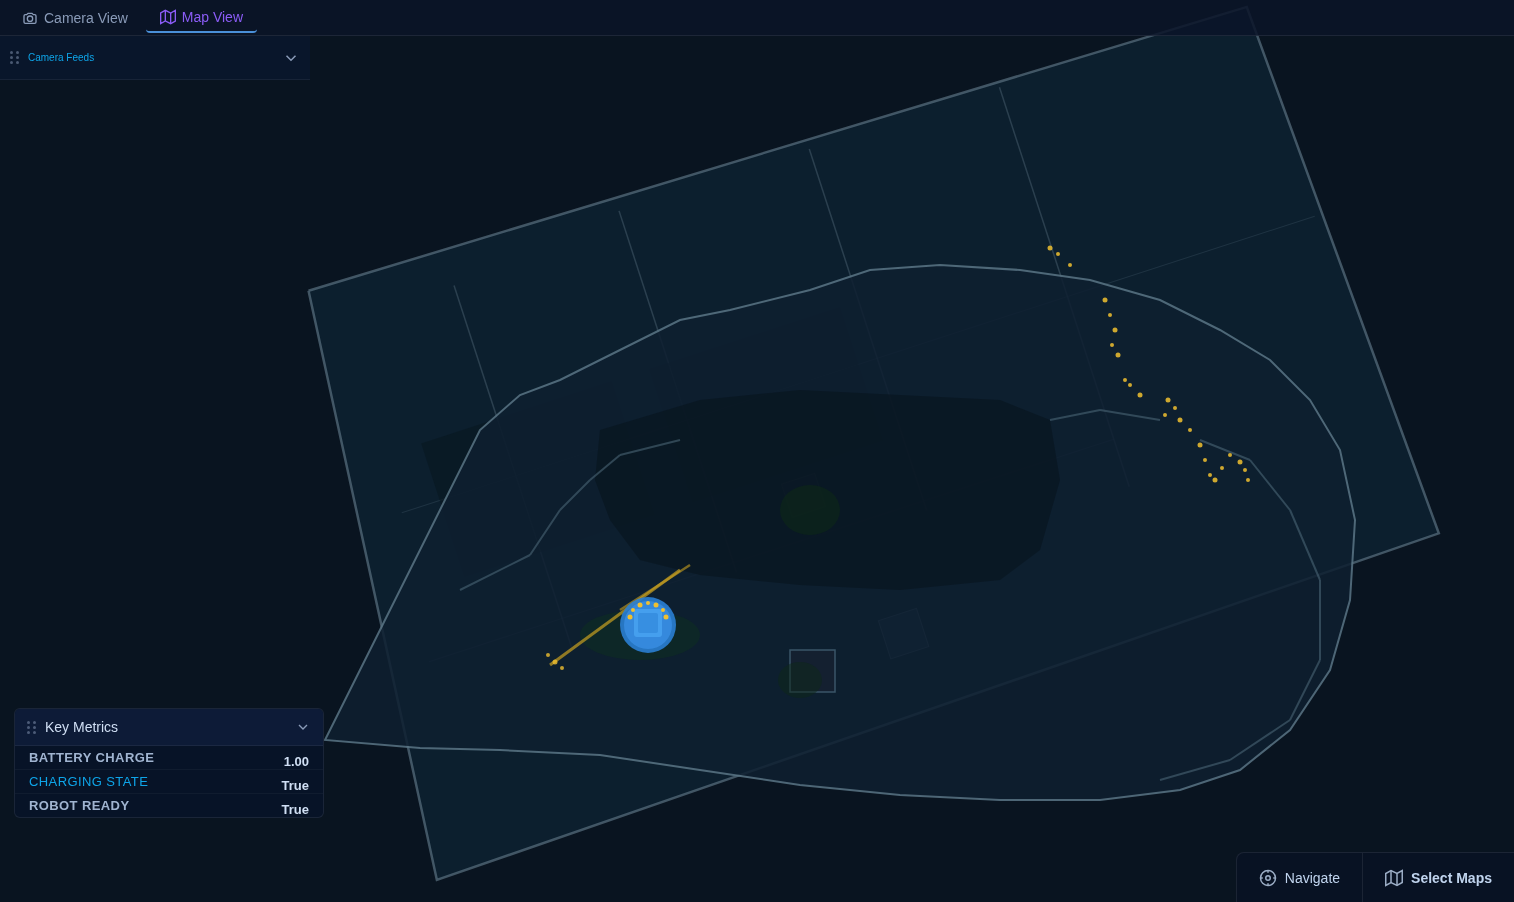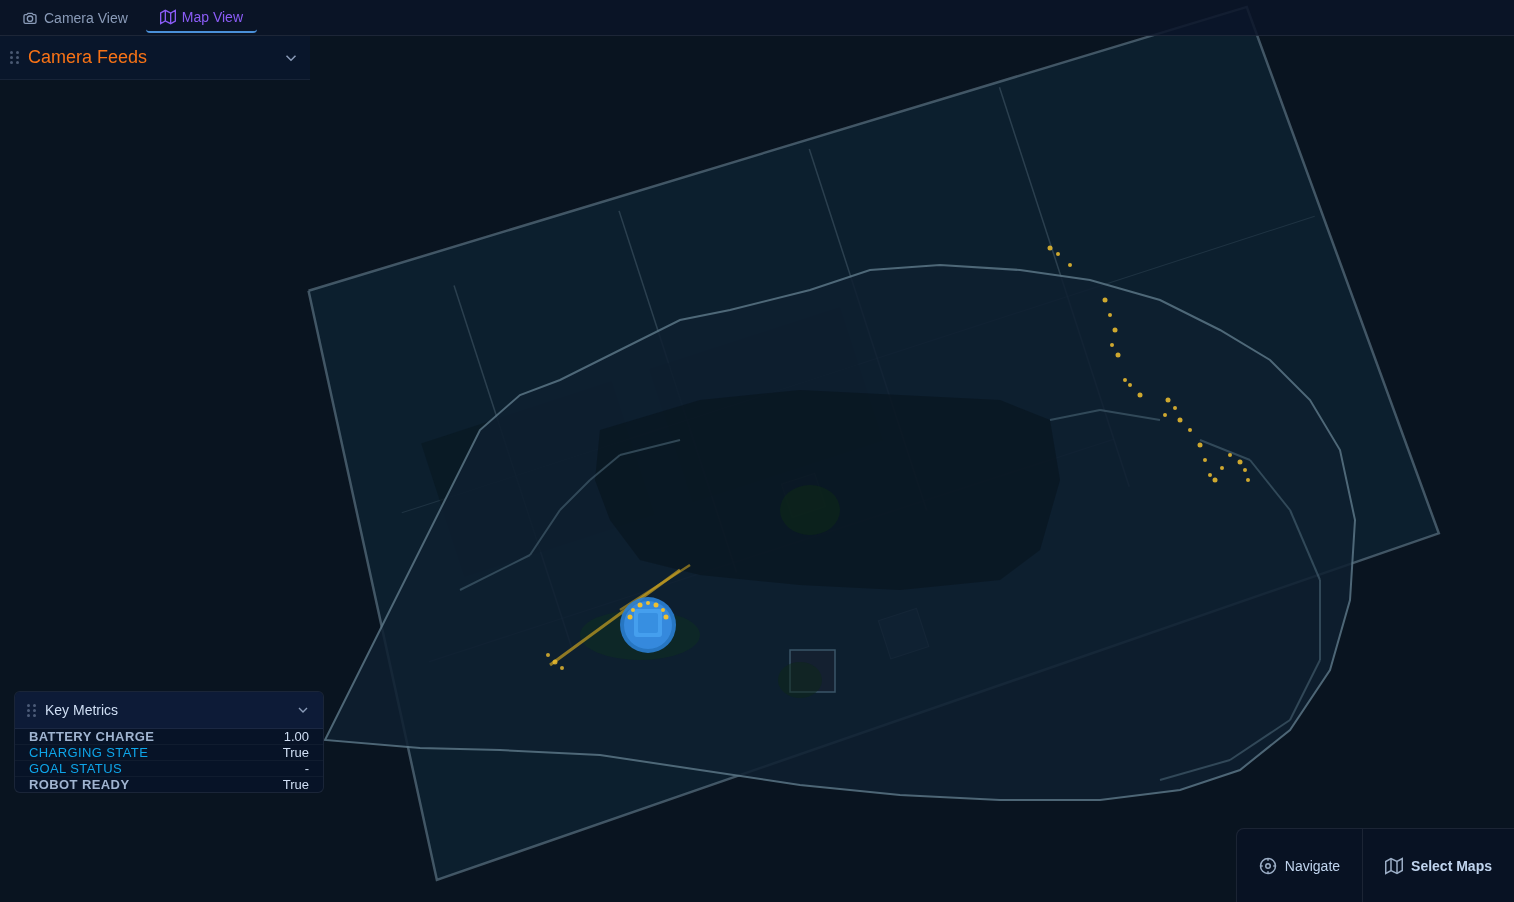--- a/index.html
+++ b/index.html
@@ -80,22 +80,22 @@
     }
     .drag-dots span {
       width: 3px;
       height: 3px;
       background: #8a9bb8;
       border-radius: 50%;
       display: block;
     }
 
     .camera-feeds-label {
-      font-size: 18px;
-      color: #f97316;
+      font-size: 10px;
+      color: #0ea5e9;
       flex: 1;
     }
 
     .chevron-btn {
       background: none;
       border: none;
       cursor: pointer;
       color: #8a9bb8;
       display: flex;
       align-items: center;
@@ -105,21 +105,21 @@
     .map-svg {
       position: absolute;
       top: 0; left: 0;
       width: 100%;
       height: 100%;
     }
 
     
     .key-metrics-panel {
       position: absolute;
-      bottom: 109px;
+      bottom: 84px;
       left: 14px;
       width: 310px;
       background: rgba(8, 20, 40, 0.92);
       border: 1px solid rgba(255,255,255,0.08);
       border-radius: 6px;
       z-index: 100;
       overflow: hidden;
     }
 
     .panel-header {
@@ -162,29 +162,30 @@
     }
 
     .metric-key.uppercase {
       font-weight: 600;
       color: #a0b4d0;
     }
 
     .metric-value {
       font-size: 13px;
       color: #d0dff4;
-      font-weight: 400;
+      font-weight: 700;
+      margin-top: 8px;
     }
 
     
     .bottom-toolbar {
       position: absolute;
       bottom: 0;
       right: 0;
-      height: 74px;
+      height: 50px;
       display: flex;
       align-items: center;
       gap: 0;
       z-index: 100;
       background: rgba(8, 18, 36, 0.95);
       border-top: 1px solid rgba(255,255,255,0.08);
       border-left: 1px solid rgba(255,255,255,0.08);
       border-radius: 8px 0 0 0;
     }
 
@@ -391,24 +392,20 @@
       <span class="metric-key uppercase">BATTERY CHARGE</span>
       <span class="metric-value">1.00</span>
     </div>
 
     <div class="metric-row">
       <span class="metric-key">Charging State</span>
       <span class="metric-value">True</span>
     </div>
 
 
-    <div class="metric-row">
-      <span class="metric-key">Goal Status</span>
-      <span class="metric-value">-</span>
-    </div>
 
     <div class="metric-row">
       <span class="metric-key uppercase">ROBOT READY</span>
       <span class="metric-value">True</span>
     </div>
   </div>
 </div>
 
 <div class="bottom-toolbar">
   <button class="toolbar-btn">

